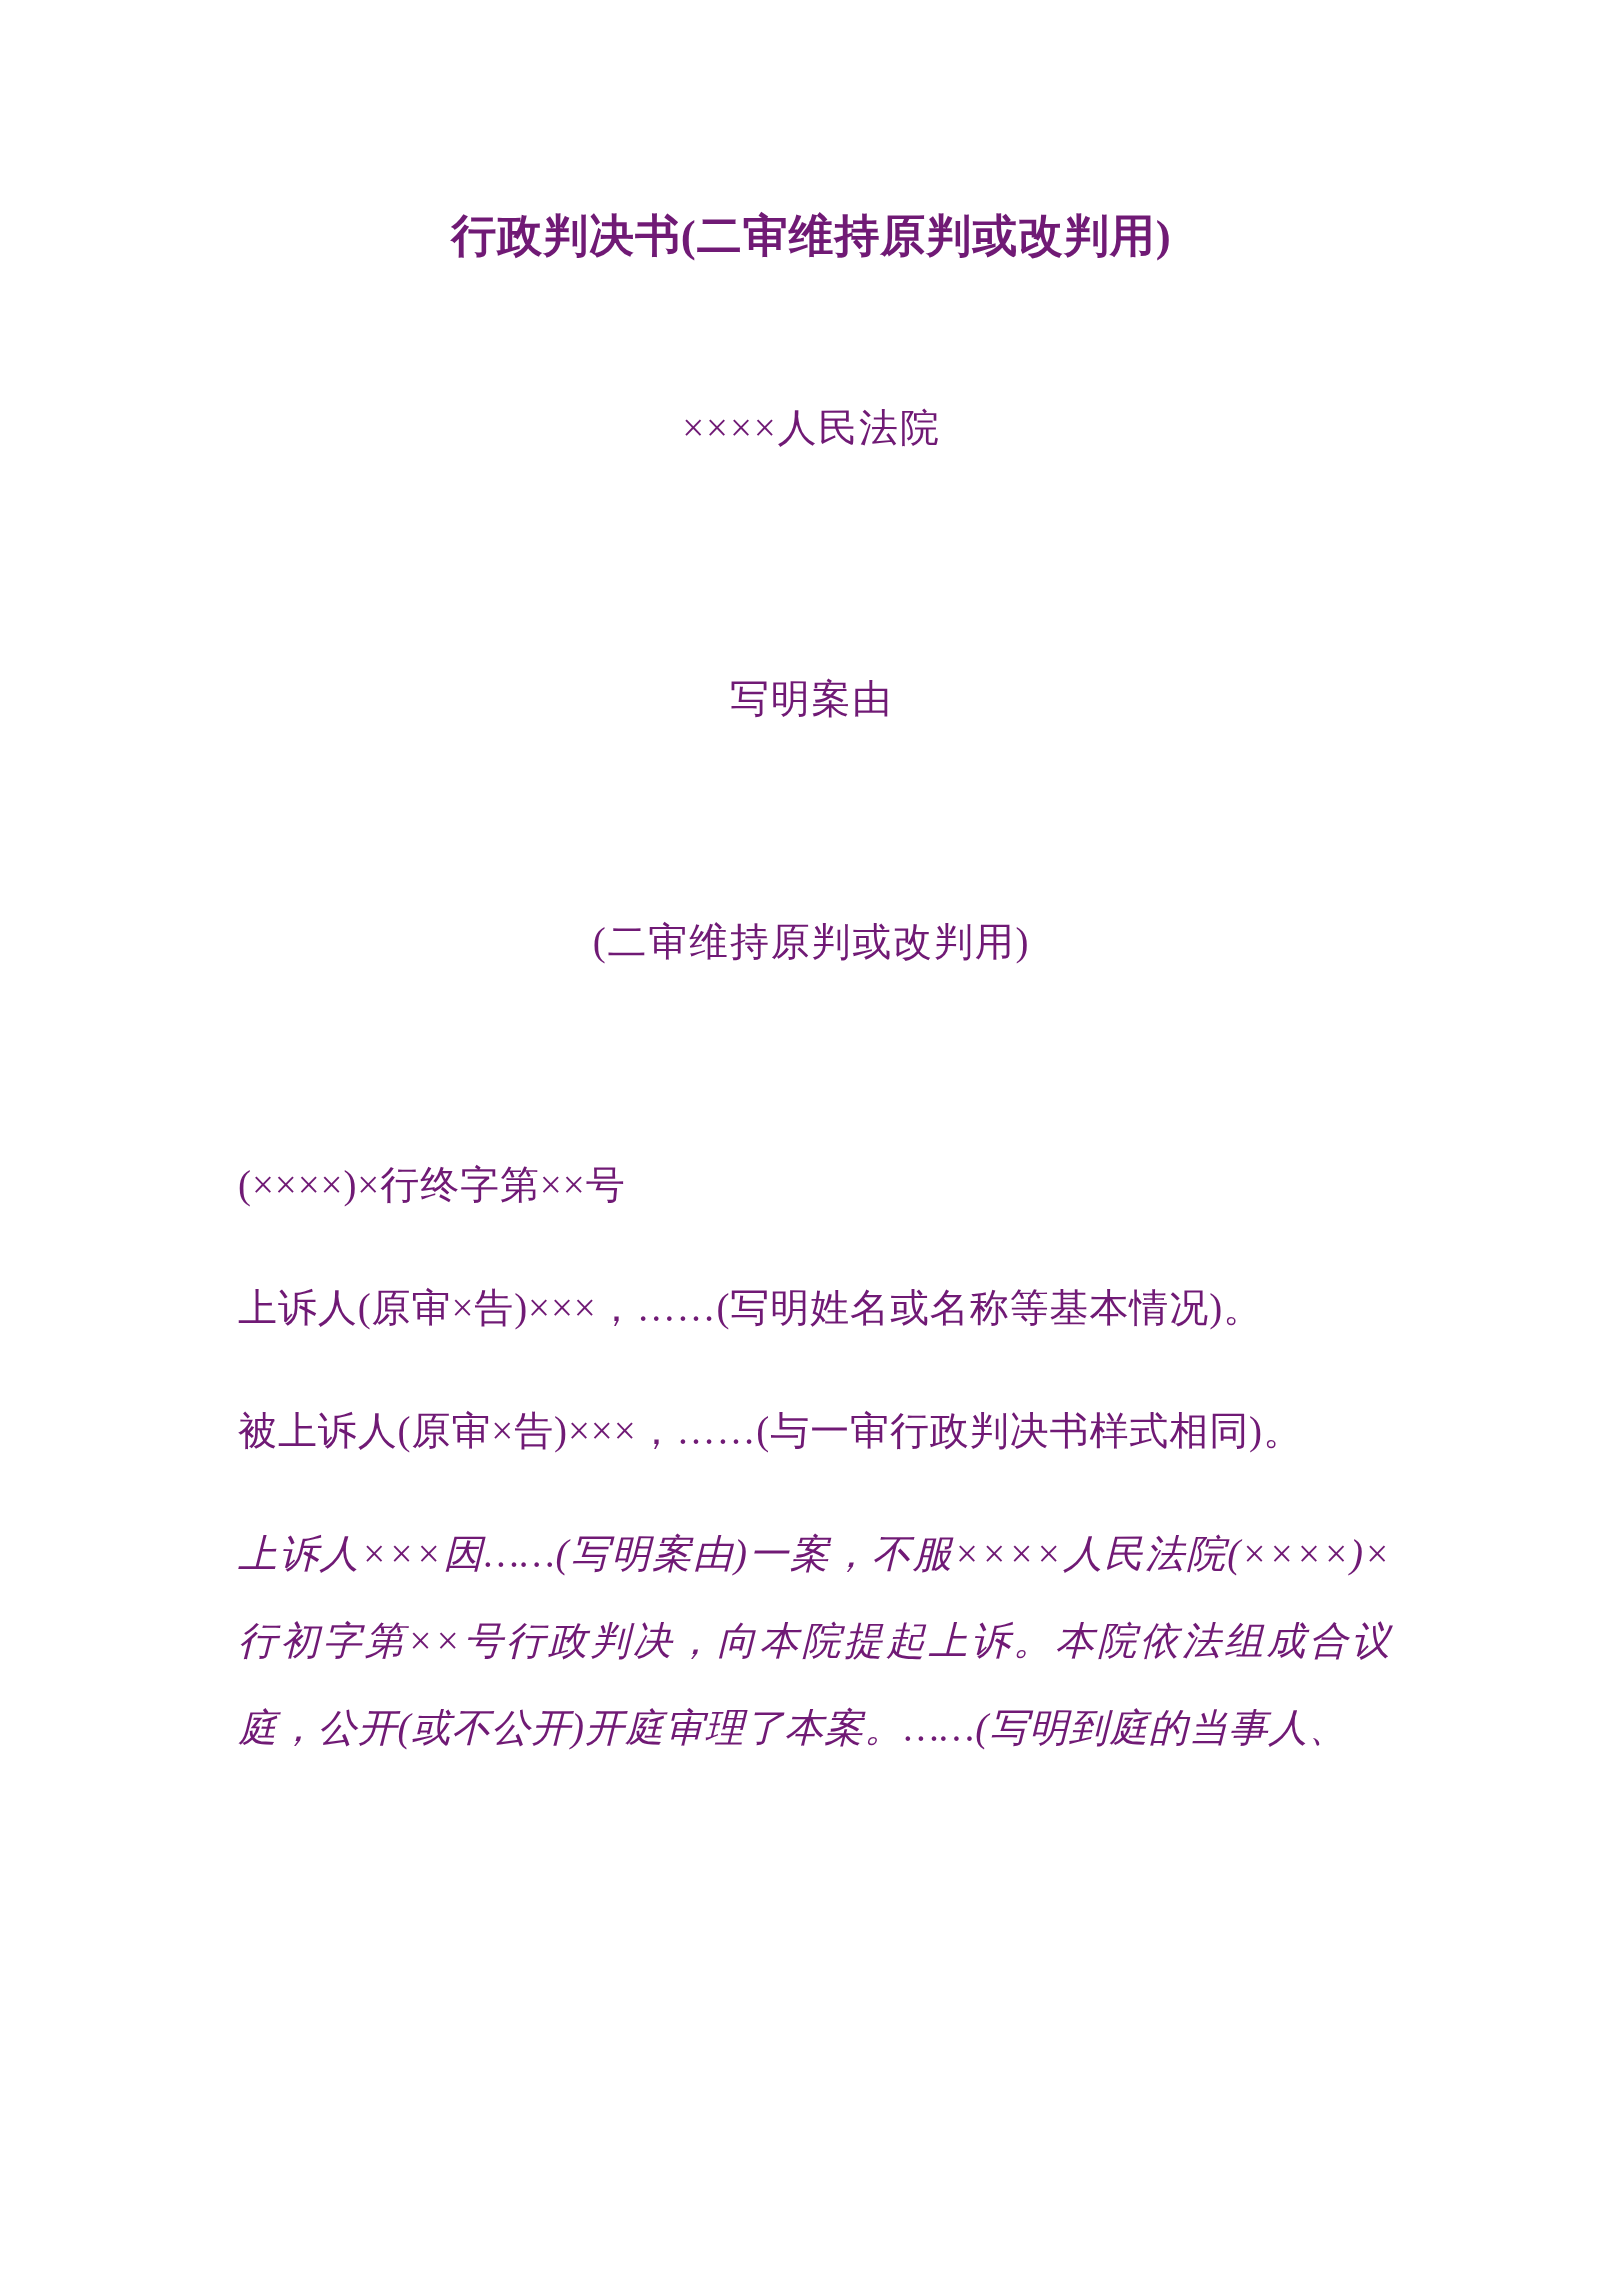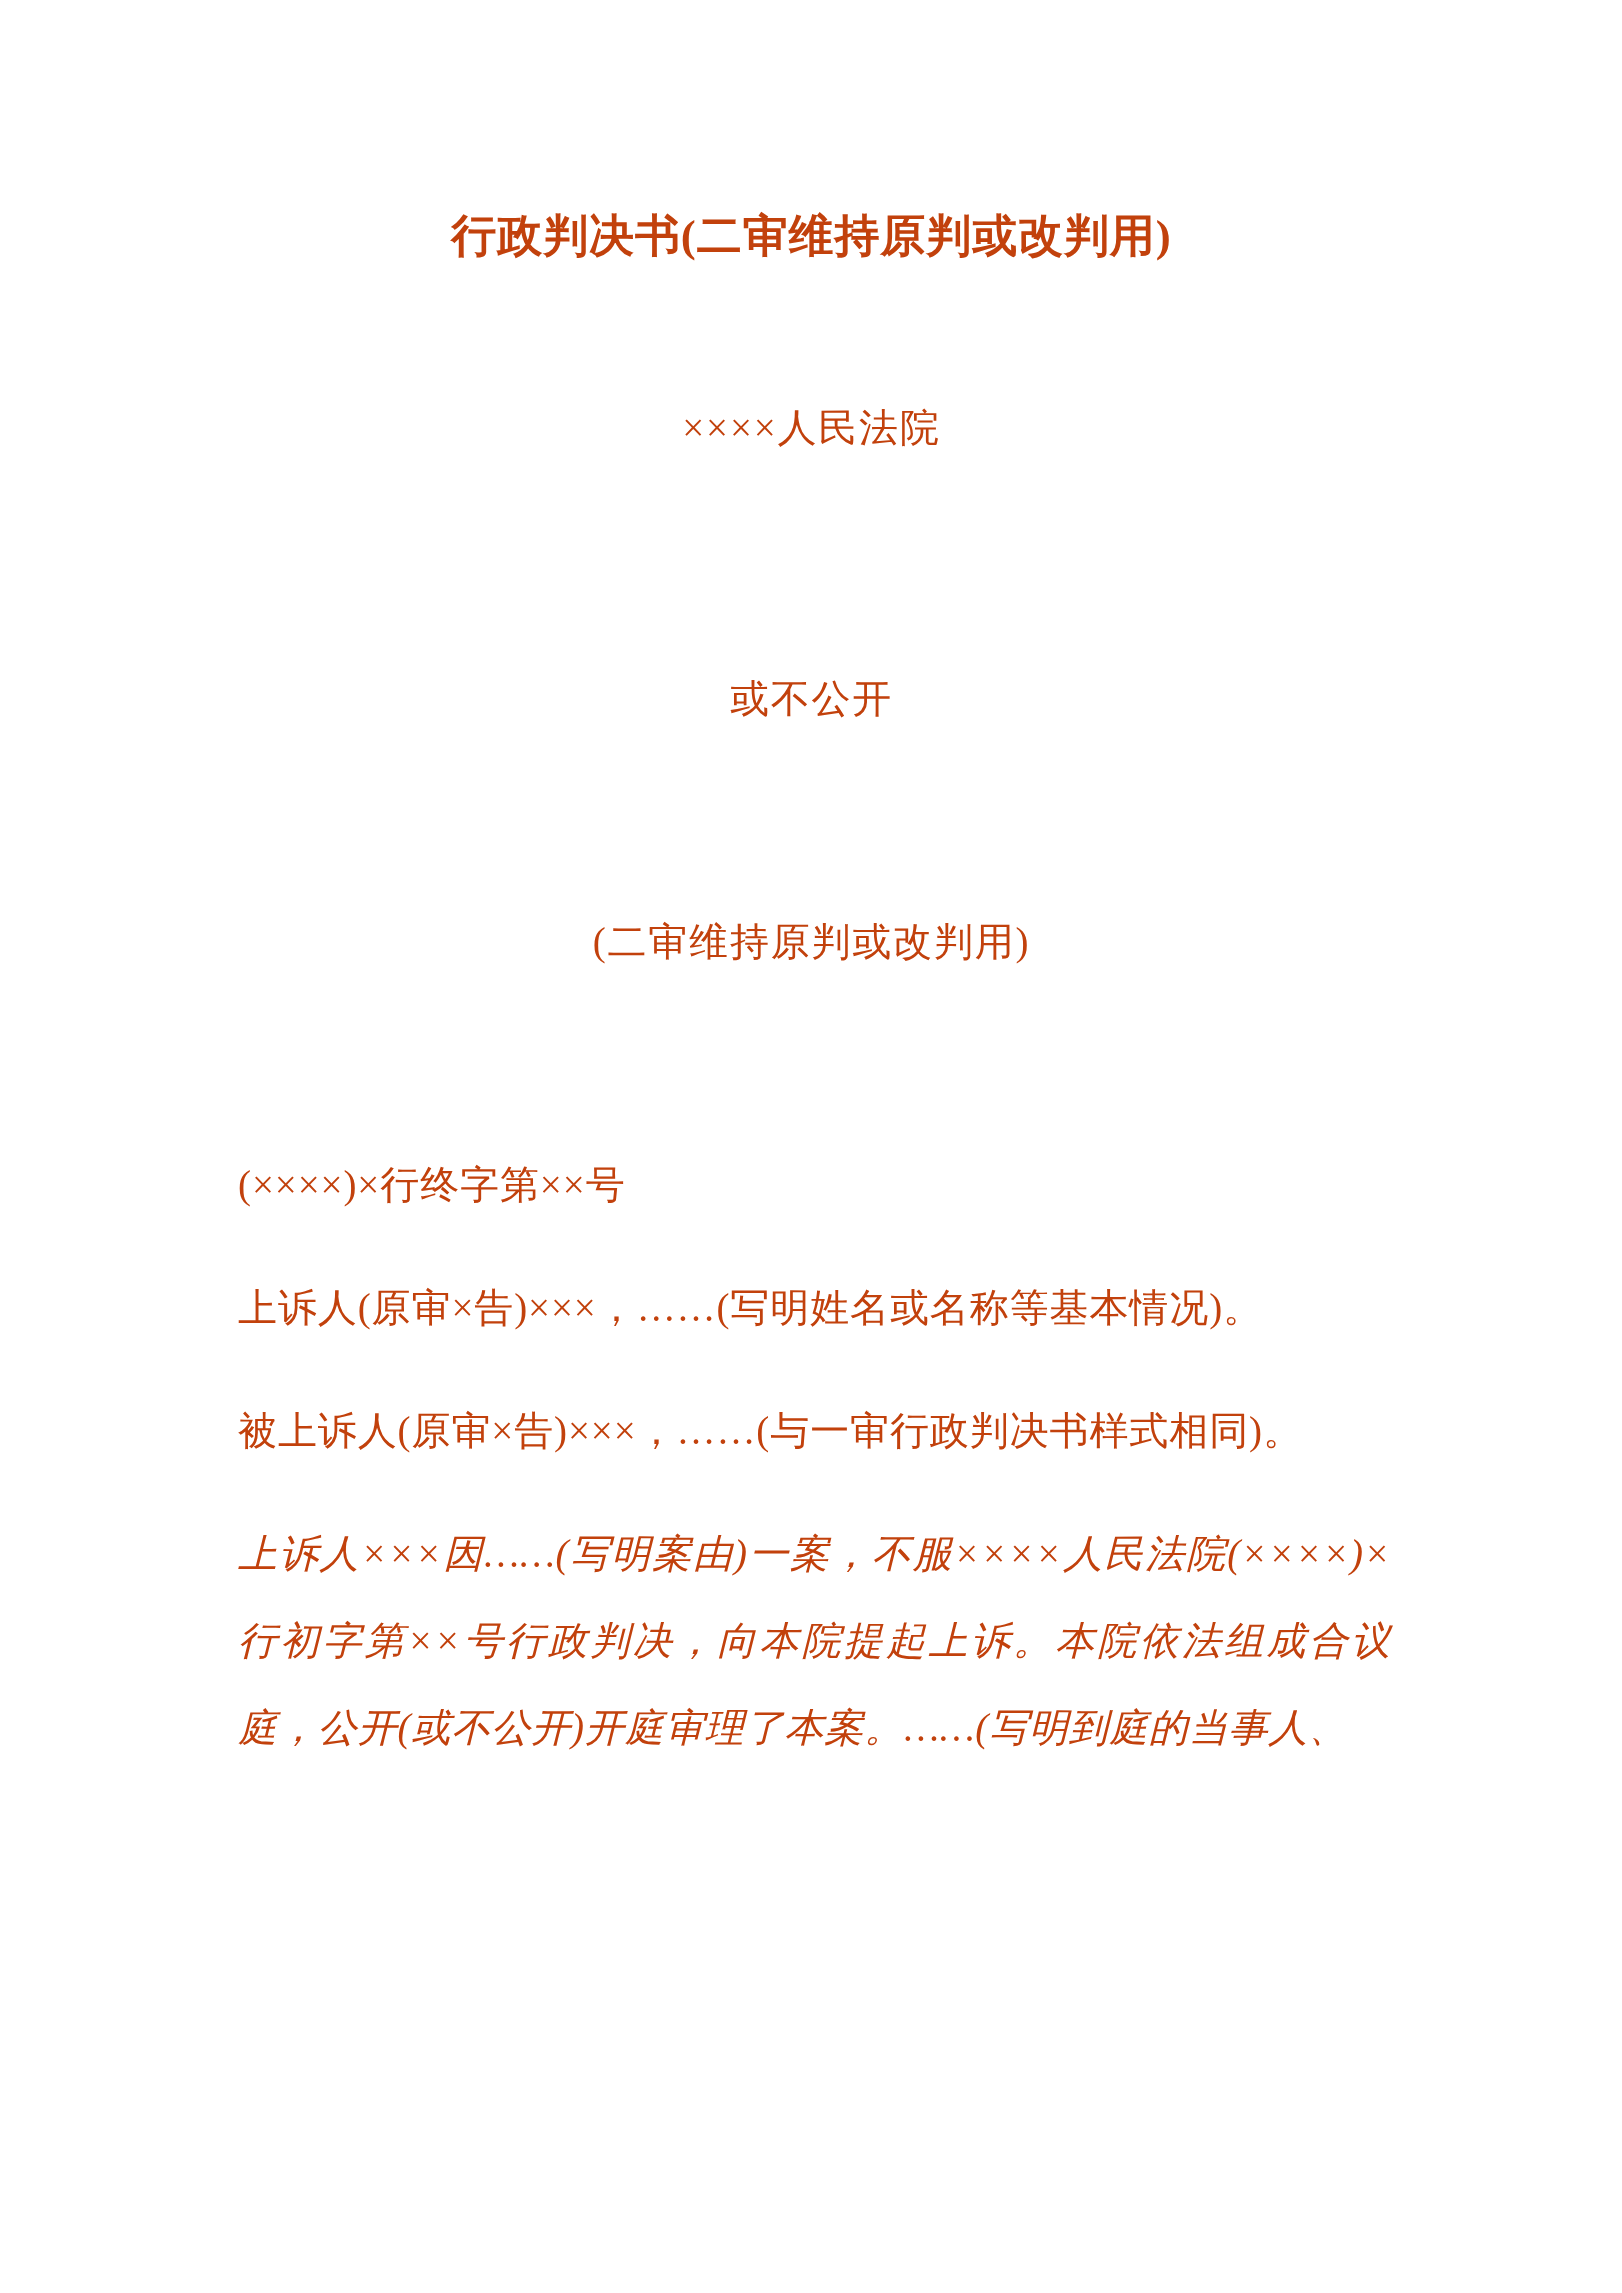--- a/index.html
+++ b/index.html
@@ -6,21 +6,21 @@
     margin: 0;
     padding: 0;
     background: #ffffff;
   }
   .page {
     position: relative;
     width: 1623px;
     height: 2294px;
     background: #ffffff;
     font-family: "Liberation Serif", "DejaVu Serif", serif;
-    color: #c2410c;
+    color: #701a75;
     overflow: hidden;
   }
   .doc-title {
     position: absolute;
     top: 208px;
     left: 0;
     width: 100%;
     text-align: center;
     font-size: 45px;
     line-height: 56px;
@@ -59,21 +59,21 @@
 </style>
 </head>
 <body>
 
 <div class="page">
 
   <div class="doc-title">行政判决书(二审维持原判或改判用)</div>
 
   <div class="center-line court-line">××××人民法院</div>
 
-  <div class="center-line doctype-line">或不公开</div>
+  <div class="center-line doctype-line">写明案由</div>
 
   <div class="center-line usage-line">(二审维持原判或改判用)</div>
 
   <div class="doc-body">
     <p class="para">(××××)×行终字第××号</p>
     <p class="para">上诉人(原审×告)×××，……(写明姓名或名称等基本情况)。</p>
     <p class="para">被上诉人(原审×告)×××，……(与一审行政判决书样式相同)。</p>
     <p class="para">上诉人×××因……(写明案由)一案，不服××××人民法院(××××)×行初字第××号行政判决，向本院提起上诉。本院依法组成合议庭，公开(或不公开)开庭审理了本案。……(写明到庭的当事人、</p>
   </div>
 

